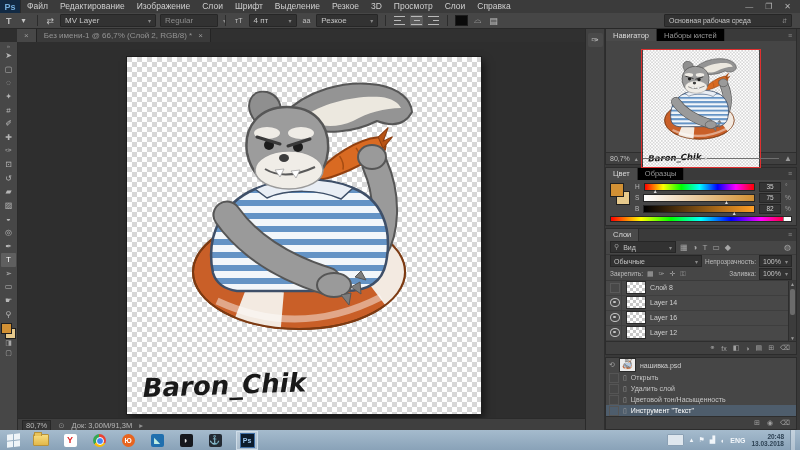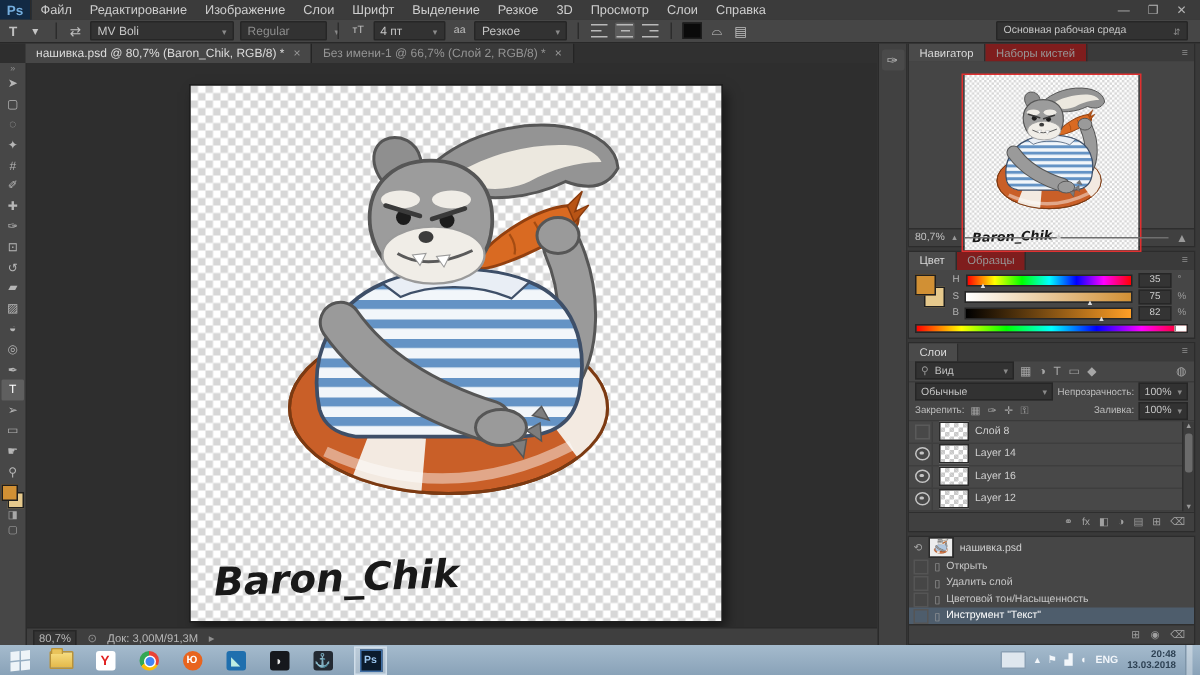--- a/index.html
+++ b/index.html
@@ -61,21 +61,21 @@
             display:flex;z-index:25;}
   .dockstrip{width:21px;background:#414141;border-left:1px solid #2a2a2a;border-right:1px solid #2f2f2f;
              display:flex;flex-direction:column;align-items:center;padding-top:5px;gap:4px;}
   .dock-icon{width:15px;height:14px;background:#4a4a4a;border-radius:2px;color:#c0c0c0;font-size:9px;
              display:flex;align-items:center;justify-content:center;}
   .panels{flex:1;display:flex;flex-direction:column;margin-right:3px;gap:2px;}
   .panel{background:#464646;border:1px solid #2c2c2c;display:flex;flex-direction:column;}
   .phead{height:12px;background:#3a3a3a;display:flex;align-items:stretch;font-size:7.5px;flex:none;}
   .ptab{padding:0 7px;display:flex;align-items:center;background:#4a4a4a;color:#dadada;
         border-right:1px solid #2c2c2c;}
-  .ptab.off{background:#7f1d1d;color:#979797;}
+  .ptab.off{background:#000000;color:#979797;}
   .pmenu{margin-left:auto;color:#8f8f8f;font-size:7px;display:flex;align-items:center;padding-right:4px;}
   
   .nav-body{flex:1;position:relative;background:#454545;}
   .nav-thumb{position:absolute;left:36px;top:9px;width:118px;height:117px;outline:1px solid #e03030;}
   .nav-zoomrow{height:11px;display:flex;align-items:center;font-size:7px;color:#c0c0c0;
                gap:5px;padding:0 4px;background:#404040;border-top:1px solid #2e2e2e;flex:none;}
   .nav-track{flex:1;height:1px;background:#6f6f6f;position:relative;}
   .nav-thumbtick{position:absolute;left:44%;top:-3px;font-size:6px;color:#cfcfcf;}
   .tri{font-size:6px;color:#9a9a9a;}
   
@@ -252,21 +252,21 @@
       <span>✕</span>
     </div>
   </div>
 
   <div class="optionsbar">
     <span class="ob-icon" style="font-weight:bold">T</span>
     <span class="dd arr" style="border:none;background:none">▾</span>
     <div class="vdiv"></div>
     <span class="ob-icon">⇄</span>
     <div class="dd" style="width:86px">
-      <span style="flex:1">MV Boli</span>
+      <span style="flex:1">MV Layer</span>
       <span class="arr">▾</span>
     </div>
     <div class="dd dim" style="width:48px">
       <span style="flex:1">Regular</span>
       <span class="arr">▾</span>
     </div>
     <div class="vdiv"></div>
     <span class="ob-icon" style="font-size:7px">тT</span>
     <div class="dd" style="width:38px">
       <span style="flex:1">4 пт</span>
@@ -298,21 +298,20 @@
     <span class="ob-icon">⌓</span>
     <span class="ob-icon">▤</span>
     <div class="dd ws-dd" style="width:118px">
       <span style="flex:1;font-size:7px">Основная рабочая среда</span>
       <span class="arr">⇵</span>
     </div>
   </div>
 
   <div class="tabbar">
     <div class="tab">
-      <span>нашивка.psd @ 80,7% (Baron_Chik, RGB/8) *</span>
       <span class="x">×</span>
     </div>
     <div class="tab inactive">
       <span>Без имени-1 @ 66,7% (Слой 2, RGB/8) *</span>
       <span class="x">×</span>
     </div>
   </div>
 
   <div class="toolbar">
     <span class="tb-collapse">»</span>

